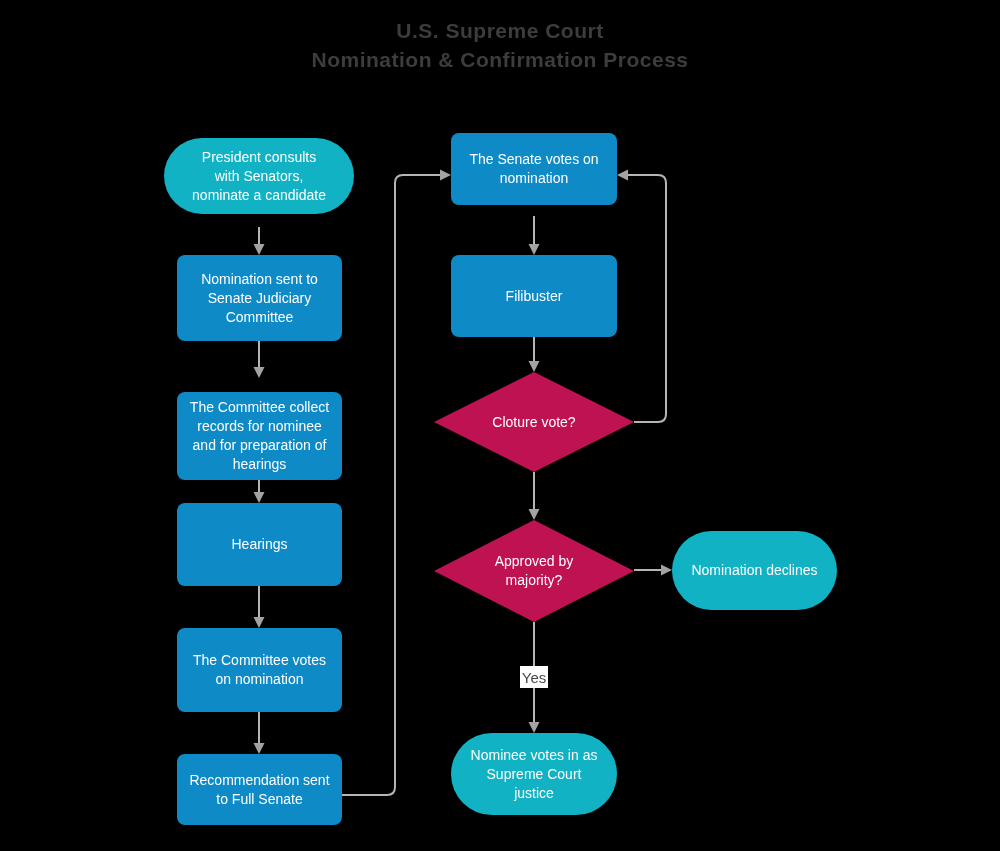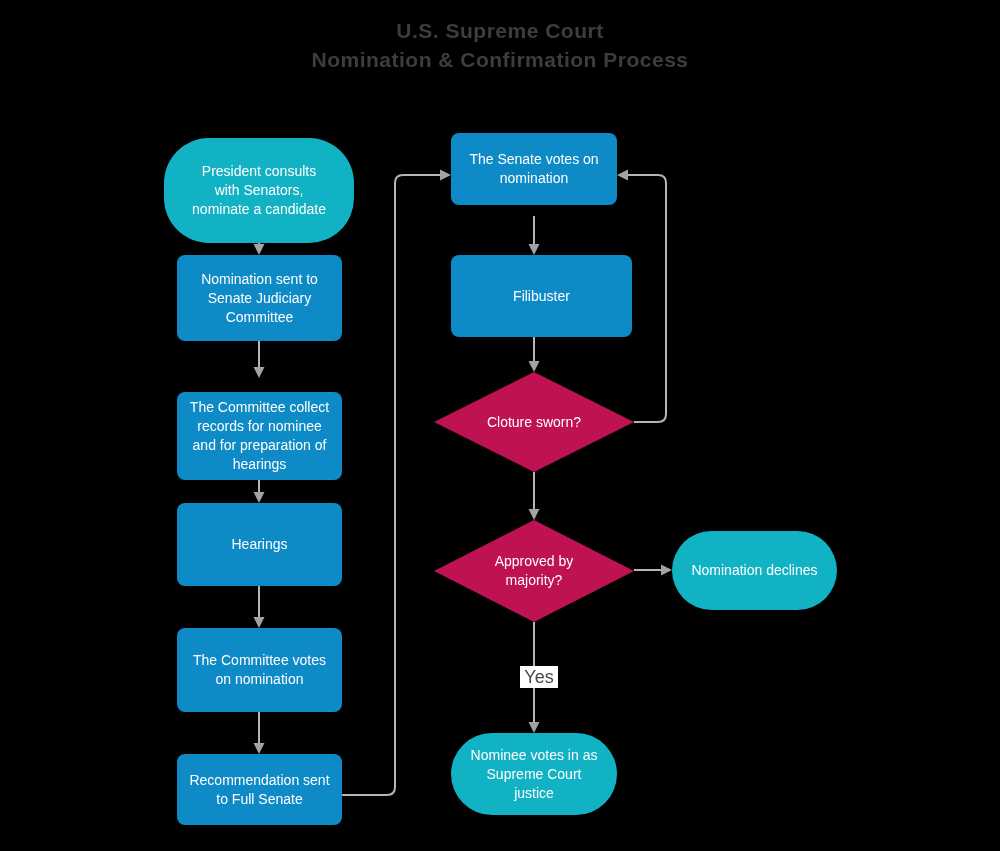--- a/index.html
+++ b/index.html
@@ -34,41 +34,41 @@
     text-align: center;
     color: var(--node_text, #fff);
     font-size: 14px;
     line-height: 19px;
   }
   .process    { background: var(--blue, #0e8bc7); border-radius: 8px; }
   .terminator { background: var(--teal, #12b2c5); }
   .decision   { background: var(--magenta, #bf1252);
                 clip-path: polygon(50% 0, 100% 50%, 50% 100%, 0 50%); }
 
-  #node-start          { left: 164px; top: 138px; width: 190px; height: 105px; border-radius: 45px; padding: 0 24px; }
+  #node-start          { left: 164px; top: 138px; width: 190px; height: 76px; border-radius: 45px; padding: 0 24px; }
   #node-judiciary      { left: 177px; top: 255px; width: 165px; height: 86px; padding: 0 12px; align-items: center; }
   #node-records        { left: 177px; top: 392px; width: 165px; height: 88px; padding: 0 8px; }
   #node-hearings       { left: 177px; top: 503px; width: 165px; height: 83px; }
   #node-committee-vote { left: 177px; top: 628px; width: 165px; height: 84px; padding: 0 12px; }
   #node-recommendation { left: 177px; top: 754px; width: 165px; height: 71px; padding: 0 6px; }
   #node-senate-vote    { left: 451px; top: 133px; width: 166px; height: 72px; padding: 0 14px; }
-  #node-filibuster     { left: 451px; top: 255px; width: 181px; height: 82px; }
+  #node-filibuster     { left: 451px; top: 255px; width: 166px; height: 82px; }
   #node-cloture        { left: 434px; top: 372px; width: 200px; height: 100px; }
   #node-approved       { left: 434px; top: 520px; width: 200px; height: 102px; }
   #node-approved .node-label { max-width: 122px; }
   #node-declines       { left: 672px; top: 531px; width: 165px; height: 79px; border-radius: 40px; padding: 16px 18px; }
   #node-sworn          { left: 451px; top: 733px; width: 166px; height: 82px; border-radius: 41px; padding: 0 18px; }
 
   #yes-label {
     position: absolute;
     left: 520px; top: 666px;
-    width: 38px; height: 22px;
+    width: 28px; height: 22px;
     background: var(--label_background, #fff);
     color: var(--label_text, #4a4a4a);
-    font-size: 18px;
+    font-size: 15px;
     display: flex;
     align-items: center;
     justify-content: center;
   }
 </style>
 </head>
 <body>
 
 <div id="canvas">
 
@@ -127,21 +127,21 @@
   <div class="node process" id="node-recommendation">
     <span class="node-label">Recommendation sent to Full Senate</span>
   </div>
   <div class="node process" id="node-senate-vote">
     <span class="node-label">The Senate votes on nomination</span>
   </div>
   <div class="node process" id="node-filibuster">
     <span class="node-label">Filibuster</span>
   </div>
   <div class="node decision" id="node-cloture">
-    <span class="node-label">Cloture sworn?</span>
+    <span class="node-label">Cloture vote?</span>
   </div>
   <div class="node decision" id="node-approved">
     <span class="node-label">Approved by majority?</span>
   </div>
   <div class="node terminator" id="node-declines">
     <span class="node-label">Nomination declines</span>
   </div>
   <div class="node terminator" id="node-sworn">
     <span class="node-label">Nominee votes in as Supreme Court justice</span>
   </div>

